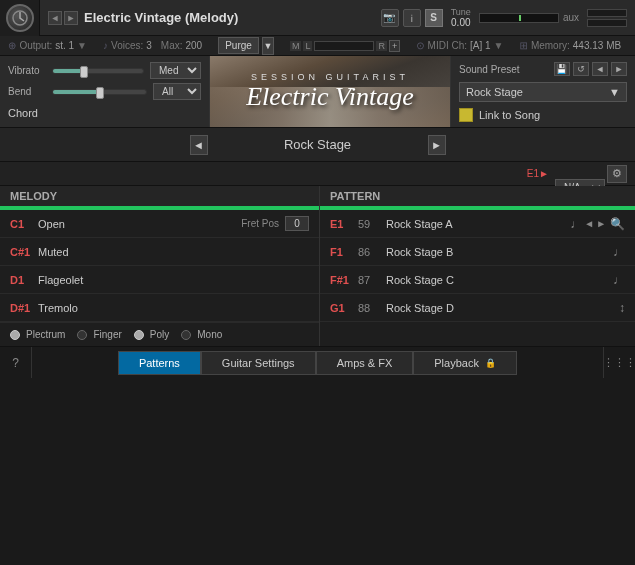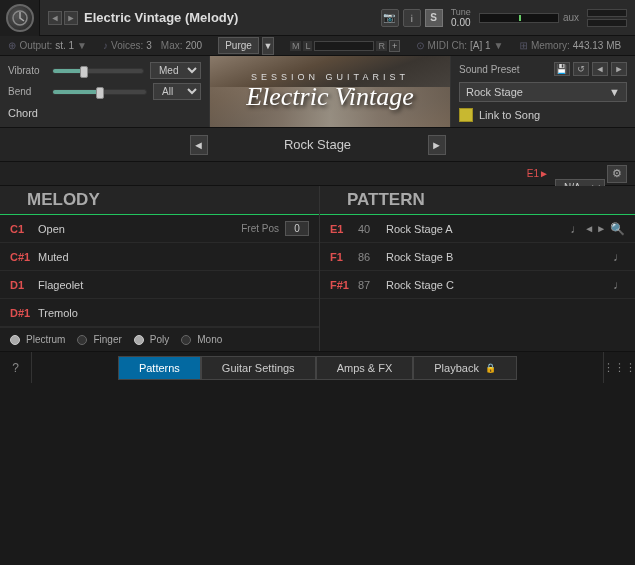--- a/index.html
+++ b/index.html
@@ -236,25 +236,25 @@
 
     
     .melody-panel {
       width: 320px;
       border-right: 1px solid #333;
       display: flex;
       flex-direction: column;
     }
     .panel-header {
       background: #252525;
-      padding: 4px 27px;
-      font-size: 17px;
+      padding: 4px 10px;
+      font-size: 11px;
       font-weight: bold;
       color: #aaa;
-      border-bottom: 1px solid #22c55e;
+      border-bottom: 4px solid #22c55e;
     }
     .melody-row {
       display: flex;
       align-items: center;
       height: 28px;
       padding: 0 10px;
       border-bottom: 1px solid #2a2a2a;
       cursor: pointer;
     }
     .melody-note {
@@ -755,21 +755,21 @@
         <span class="radio-label">Mono</span>
       </div>
     </div>
   </div>
 
   <div class="pattern-panel">
     <div class="panel-header">PATTERN</div>
 
     <div class="pattern-row">
       <span class="pattern-note">E1</span>
-      <span class="pattern-num">40</span>
+      <span class="pattern-num">59</span>
       <span class="pattern-name">Rock Stage A</span>
       <span class="pattern-icon">♩</span>
       <span class="pattern-arrow">◄</span>
       <span class="pattern-arrow">►</span>
       <span class="pattern-search">🔍</span>
     </div>
 
     <div class="pattern-row">
       <span class="pattern-note">F1</span>
       <span class="pattern-num">86</span>
@@ -777,20 +777,26 @@
       <span class="pattern-icon">♩</span>
     </div>
 
     <div class="pattern-row">
       <span class="pattern-note">F#1</span>
       <span class="pattern-num">87</span>
       <span class="pattern-name">Rock Stage C</span>
       <span class="pattern-icon">♩</span>
     </div>
 
+    <div class="pattern-row">
+      <span class="pattern-note">G1</span>
+      <span class="pattern-num">88</span>
+      <span class="pattern-name">Rock Stage D</span>
+      <span class="pattern-icon">↕</span>
+    </div>
 
   </div>
 </div>
 
 <div class="footer">
   <div class="footer-help">
     <span>?</span>
   </div>
   <div class="footer-tabs">
     <div class="footer-tab active">

